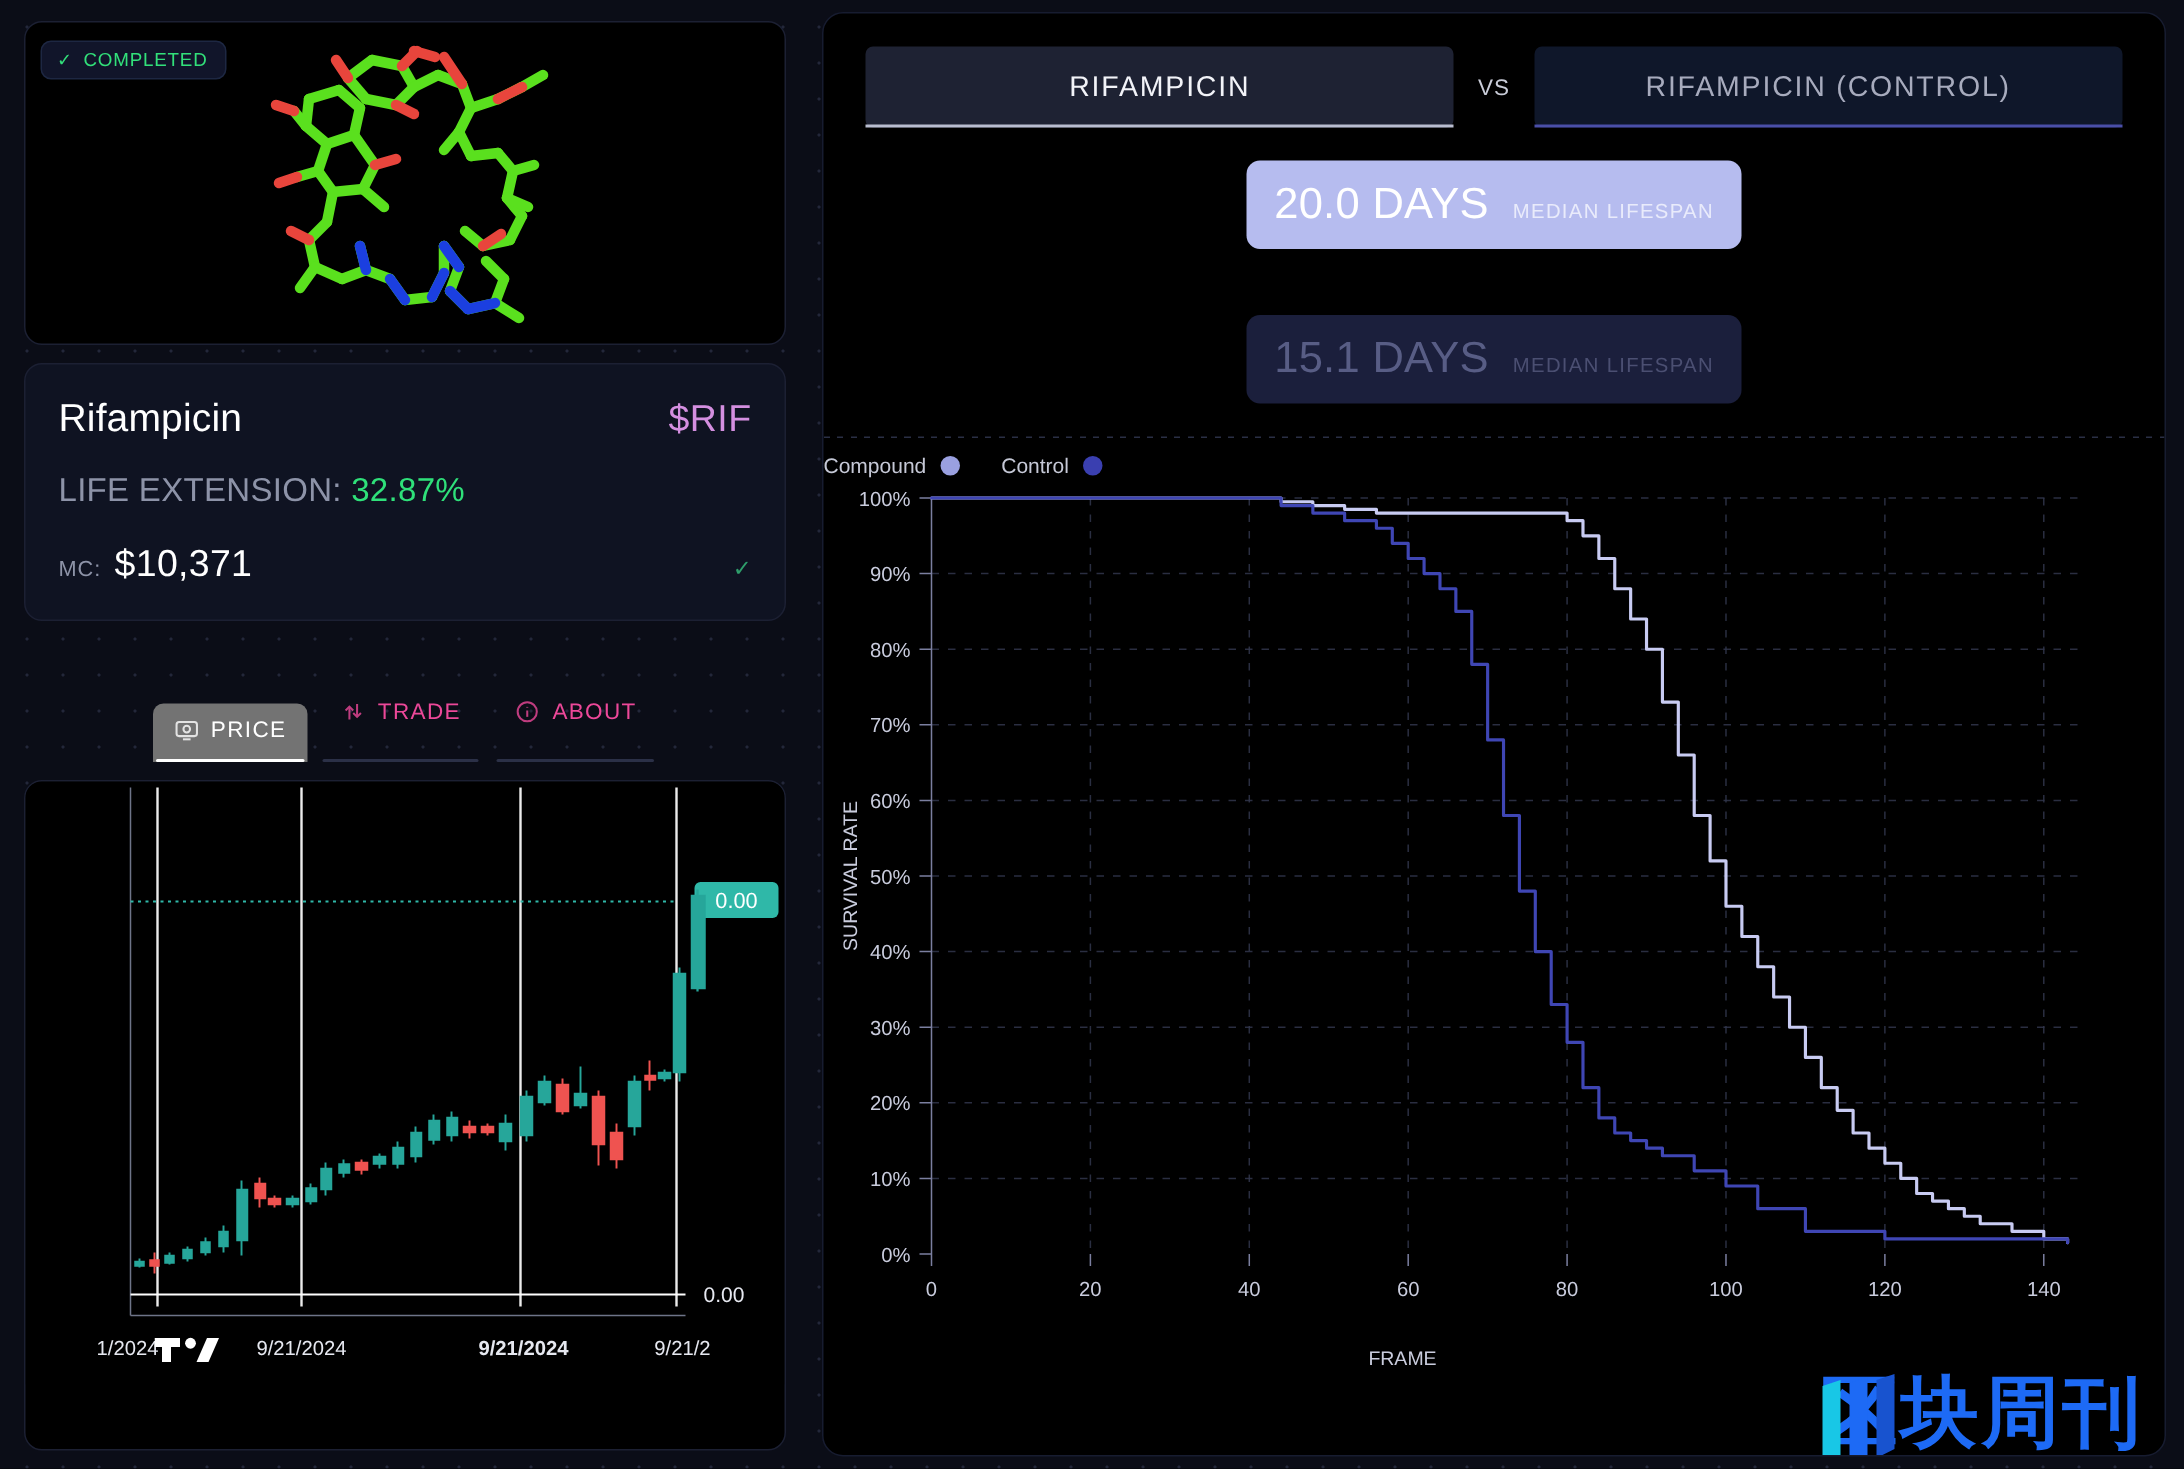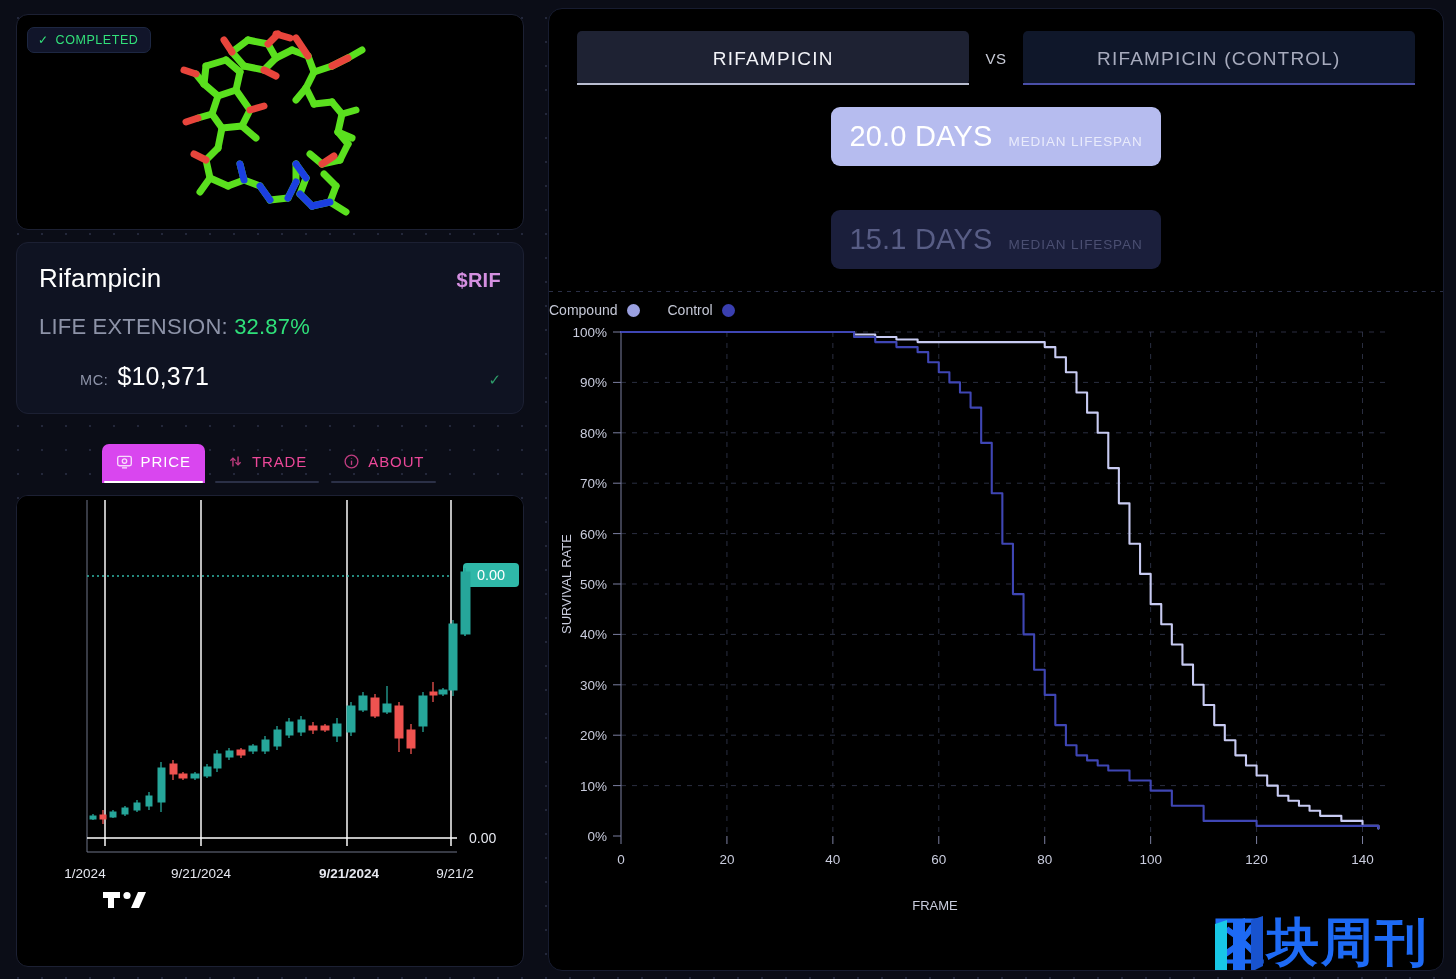--- a/index.html
+++ b/index.html
@@ -61,48 +61,48 @@
   
   .info-card {
     background: #0f1322;
     border: 1px solid #1c2033;
     border-radius: 12px;
     padding: 20px 22px 22px 22px;
     flex: none;
   }
   .info-row1 { display: flex; align-items: baseline; justify-content: space-between; }
   .cmp-name { color: #fff; font-size: 26px; font-weight: 400; letter-spacing: .1px; }
-  .cmp-ticker { color: #d48fe0; font-size: 20px; letter-spacing: .3px; font-weight: bold; }
+  .cmp-ticker { color: #d48fe0; font-size: 25px; letter-spacing: .3px; }
 
   .life-row { margin-top: 20px; font-size: 22px; letter-spacing: .2px; }
   .life-label { color: #8d93a8; }
   .life-val { color: #2fe07a; }
 
   .mc-row { margin-top: 22px; display: flex; align-items: baseline; }
-  .mc-label { color: #8d93a8; font-size: 14.5px; letter-spacing: .6px; margin-right: 9px; margin-left: 41px; }
+  .mc-label { color: #8d93a8; font-size: 14.5px; letter-spacing: .6px; margin-right: 9px; }
   .mc-val { color: #fff; font-size: 25px; letter-spacing: .2px; }
   .mc-check { margin-left: auto; color: #2e9e6b; font-size: 15px; }
 
   
   .tabs { display: flex; gap: 8px; justify-content: center; margin-top: 18px; flex: none; }
   .tab {
     position: relative;
     padding: 9px 14px 13px 14px;
     display: flex; align-items: center; gap: 8px;
     color: #ec4899; font-size: 15px; letter-spacing: .9px;
     border-radius: 7px 7px 0 0;
     background: transparent;
     cursor: pointer;
   }
   .tab .ico { opacity: .8; display: flex; }
   .tab::after {
     content: ""; position: absolute; left: 2px; right: 2px; bottom: 0;
     height: 2px; background: #2b3047; border-radius: 1px;
   }
-  .tab.active { color: #ffffff; background: #d946ef; }
+  .tab.active { color: #ffffff; background: #737373; margin-top: 25px; }
   .tab.active::after { background: #ffffff; height: 2.5px; }
 
   
   .price-card {
     background: #000;
     border: 1px solid #1c2033;
     border-radius: 12px;
     position: relative;
     flex: 1;
     overflow: hidden;

